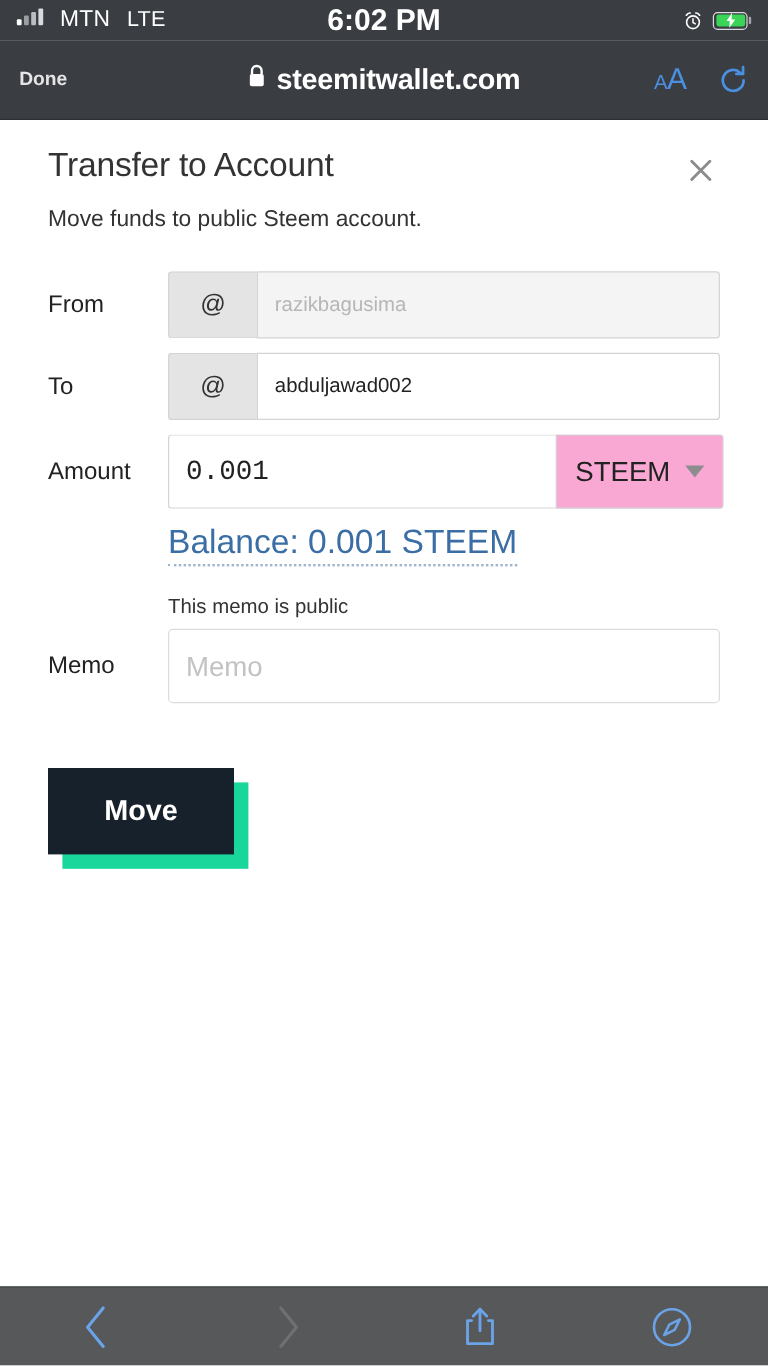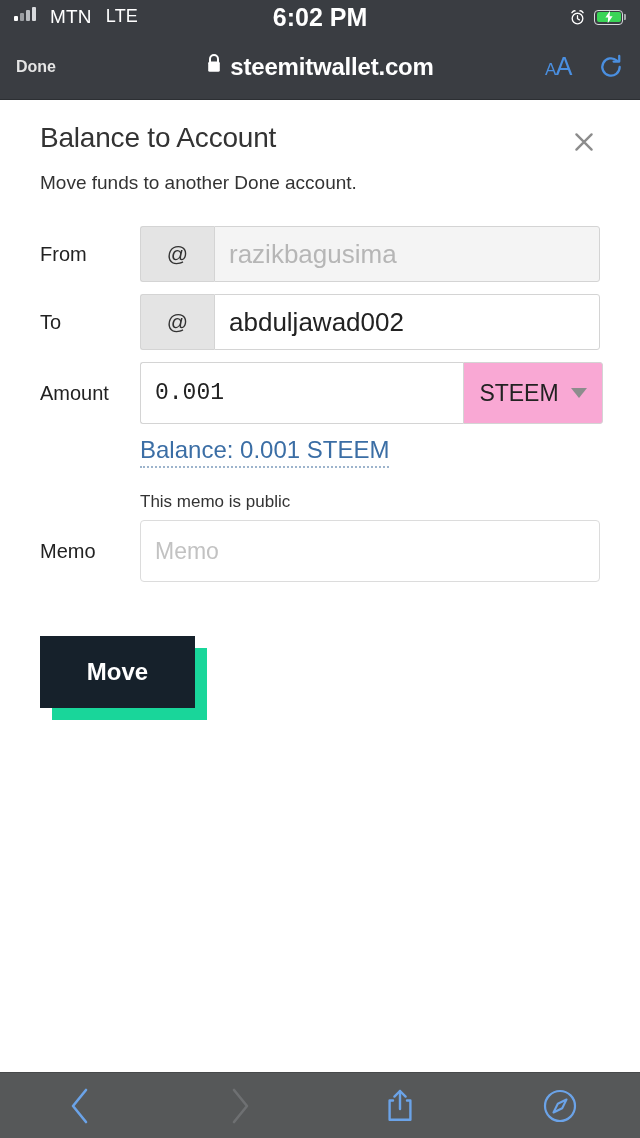--- a/index.html
+++ b/index.html
@@ -233,21 +233,21 @@
     font-size: 21px;
     color: #333333;
   }
 
   .text-input {
     flex: 1 1 auto;
     border: 1px solid #d4d4d4;
     border-radius: 0 3px 3px 0;
     background: #ffffff;
     font-family: "Liberation Sans", sans-serif;
-    font-size: 26px;
+    font-size: 17px;
     color: #222222;
     padding: 0 14px;
     outline: none;
     min-width: 0;
   }
   .text-input::placeholder { color: #b6b6b6; }
   .text-input:disabled,
   .text-input.is-disabled {
     background: #f4f4f4;
     color: #b6b6b6;
@@ -292,21 +292,21 @@
     border-right: 8px solid transparent;
     border-top: 10px solid #8d8d8d;
   }
 
   .balance-row {
     display: flex;
     margin-top: 10px;
   }
   .balance-spacer { width: 100px; flex: 0 0 100px; }
   .balance-link {
-    font-size: 24px;
+    font-size: 28px;
     color: #3b6ea5;
     border-bottom: 2px dotted #9db4cc;
     padding-bottom: 2px;
     cursor: pointer;
     text-decoration: none;
   }
 
   .memo-note-row {
     display: flex;
     margin-top: 24px;
@@ -432,29 +432,29 @@
       <svg class="reload-icon" viewBox="0 0 24 24">
         <path d="M20 12a8 8 0 1 1-2.6-5.9" fill="none" stroke="#4a8fe0" stroke-width="2.1" stroke-linecap="round"></path>
         <path d="M19.6 1.8v5.2h-5.2" fill="none" stroke="#4a8fe0" stroke-width="2.1" stroke-linecap="round" stroke-linejoin="round"></path>
       </svg>
     </div>
   </div>
 
   <div class="page">
 
     <div class="page-header">
-      <h1 class="page-title">Balance to Account</h1>
+      <h1 class="page-title">Transfer to Account</h1>
       <span class="close-button">
         <svg class="close-icon" viewBox="0 0 24 24">
           <path d="M5 5 19 19 M19 5 5 19" fill="none" stroke="#8c8c8c" stroke-width="2.2" stroke-linecap="round"></path>
         </svg>
       </span>
     </div>
 
-    <div class="page-subtitle">Move funds to another Done account.</div>
+    <div class="page-subtitle">Move funds to public Steem account.</div>
 
     <div class="form">
 
       <div class="form-row">
         <label class="form-label">From</label>
         <div class="form-control">
           <span class="input-addon">@</span>
           <input class="text-input is-disabled" type="text" disabled="" placeholder="razikbagusima" style="">
         </div>
       </div>

